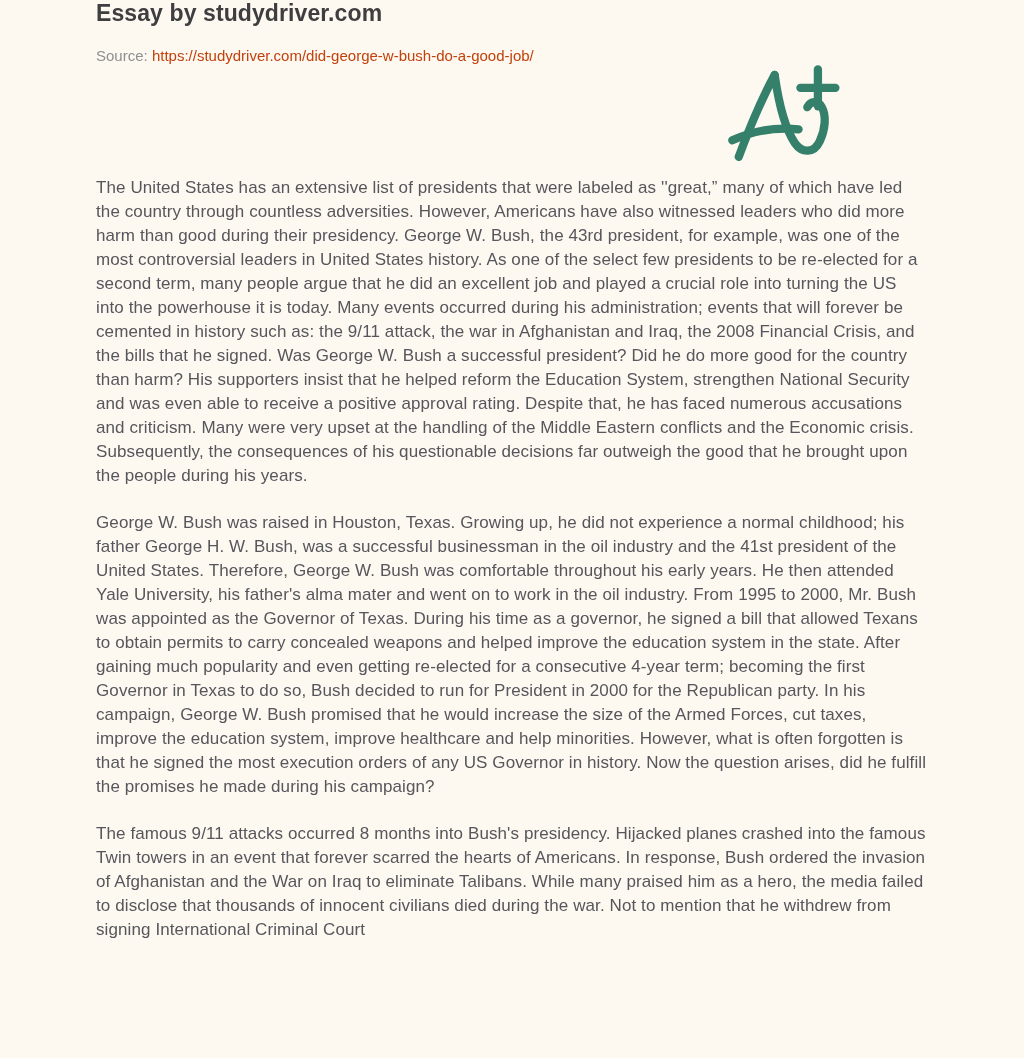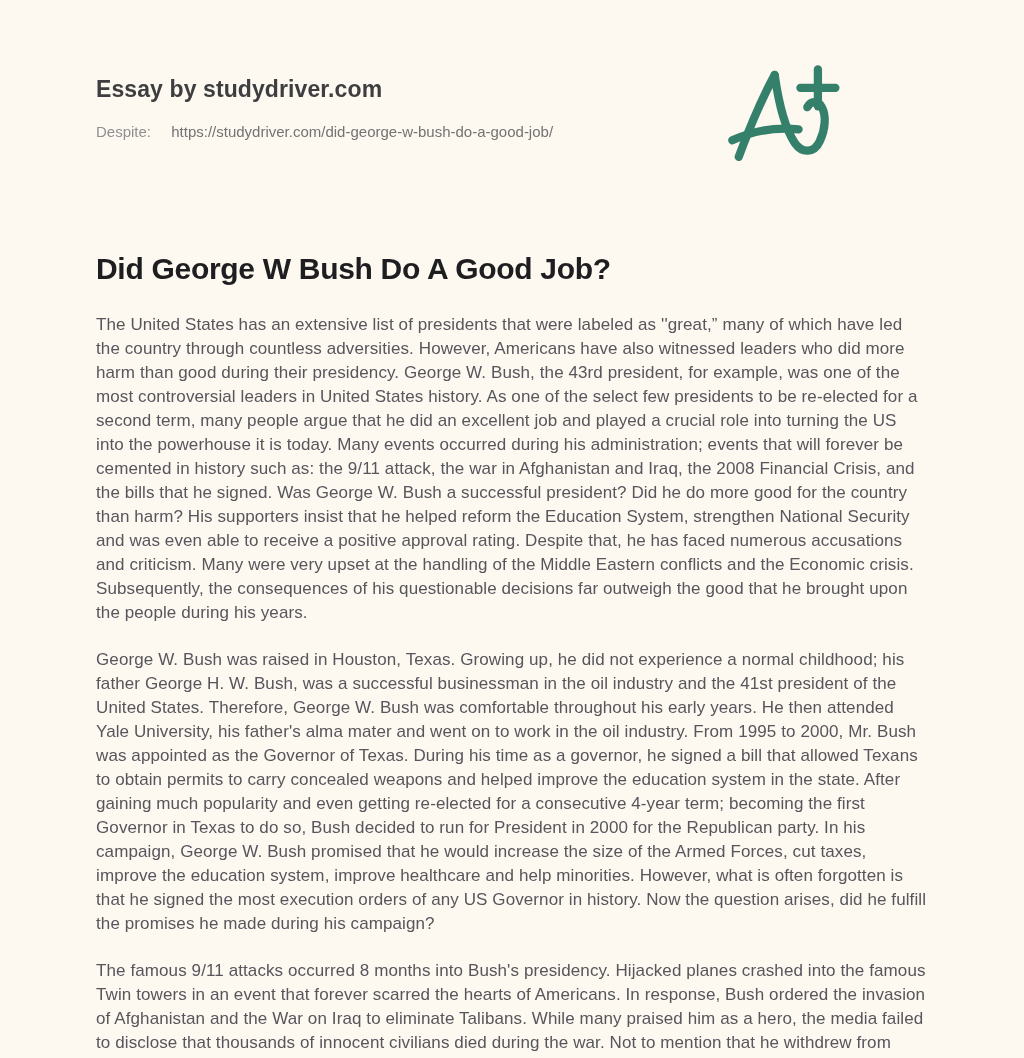--- a/index.html
+++ b/index.html
@@ -13,42 +13,40 @@
     font-family: "Liberation Sans", sans-serif;
     position: relative;
   }
   .page {
     width: 1024px;
     height: 1058px;
     padding: 0 96px;
     position: relative;
   }
   .doc-header {
-    padding-top: 76px;
     position: relative;
   }
   .doc-header-title {
     font-size: 23px;
     font-weight: 700;
     color: #3e3e40;
     letter-spacing: 0.1px;
   }
   .source-row {
     margin-top: 20px;
     font-size: 15px;
     color: #8f8f8f;
   }
   .source-label {
     color: #8f8f8f;
   }
   .source-link {
-    color: #737373;
+    color: #c2410c;
     text-decoration: none;
     cursor: pointer;
-    margin-left: 16px;
   }
   .logo {
     position: absolute;
     top: 60px;
     right: 88px;
     width: 116px;
     height: 110px;
   }
   .logo svg { width: 100%; height: 100%; display: block; }
   .article {
@@ -74,21 +72,21 @@
 </style>
 </head>
 <body>
 
 <div class="page">
 
   <div class="doc-header">
     <div class="doc-header-title">Essay by studydriver.com</div>
 
     <div class="source-row">
-      <span class="source-label">Despite:</span>
+      <span class="source-label">Source:</span>
       <a class="source-link">https://studydriver.com/did-george-w-bush-do-a-good-job/</a>
     </div>
 
     <div class="logo">
       <svg viewBox="0 0 126 115" fill="none" xmlns="http://www.w3.org/2000/svg">
         <g stroke="#35806b" stroke-width="9" stroke-linecap="round" fill="none">
 
           <path d="M16,103 C26,76 42,38 55,14"></path>
 
           <path d="M55,14 C59,42 66,72 77,88 C85,99.5 98,99 104,86 C110,73.5 111.5,58 106,48.5 C102,41.5 94,42 90.5,49"></path>
@@ -97,21 +95,20 @@
 
           <path d="M102,8 L102,48"></path>
 
           <path d="M83,28 L121,28"></path>
         </g>
       </svg>
     </div>
   </div>
 
   <div class="article">
-    <h1 class="article-title">Did George W Bush Do A Good Job?</h1>
 
     <div class="article-body">
       <p>The United States has an extensive list of presidents that were labeled as ''great,” many of which have led the country through countless adversities. However, Americans have also witnessed leaders who did more harm than good during their presidency. George W. Bush, the 43rd president, for example, was one of the most controversial leaders in United States history. As one of the select few presidents to be re-elected for a second term, many people argue that he did an excellent job and played a crucial role into turning the US into the powerhouse it is today. Many events occurred during his administration; events that will forever be cemented in history such as: the 9/11 attack, the war in Afghanistan and Iraq, the 2008 Financial Crisis, and the bills that he signed. Was George W. Bush a successful president? Did he do more good for the country than harm? His supporters insist that he helped reform the Education System, strengthen National Security and was even able to receive a positive approval rating. Despite that, he has faced numerous accusations and criticism. Many were very upset at the handling of the Middle Eastern conflicts and the Economic crisis. Subsequently, the consequences of his questionable decisions far outweigh the good that he brought upon the people during his years.</p>
       <p>George W. Bush was raised in Houston, Texas. Growing up, he did not experience a normal childhood; his father George H. W. Bush, was a successful businessman in the oil industry and the 41st president of the United States. Therefore, George W. Bush was comfortable throughout his early years. He then attended Yale University, his father's alma mater and went on to work in the oil industry. From 1995 to 2000, Mr. Bush was appointed as the Governor of Texas. During his time as a governor, he signed a bill that allowed Texans to obtain permits to carry concealed weapons and helped improve the education system in the state. After gaining much popularity and even getting re-elected for a consecutive 4-year term; becoming the first Governor in Texas to do so, Bush decided to run for President in 2000 for the Republican party. In his campaign, George W. Bush promised that he would increase the size of the Armed Forces, cut taxes, improve the education system, improve healthcare and help minorities. However, what is often forgotten is that he signed the most execution orders of any US Governor in history. Now the question arises, did he fulfill the promises he made during his campaign?</p>
       <p>The famous 9/11 attacks occurred 8 months into Bush's presidency. Hijacked planes crashed into the famous Twin towers in an event that forever scarred the hearts of Americans. In response, Bush ordered the invasion of Afghanistan and the War on Iraq to eliminate Talibans. While many praised him as a hero, the media failed to disclose that thousands of innocent civilians died during the war. Not to mention that he withdrew from signing International Criminal Court</p>
     </div>
   </div>
 
 </div>
 

